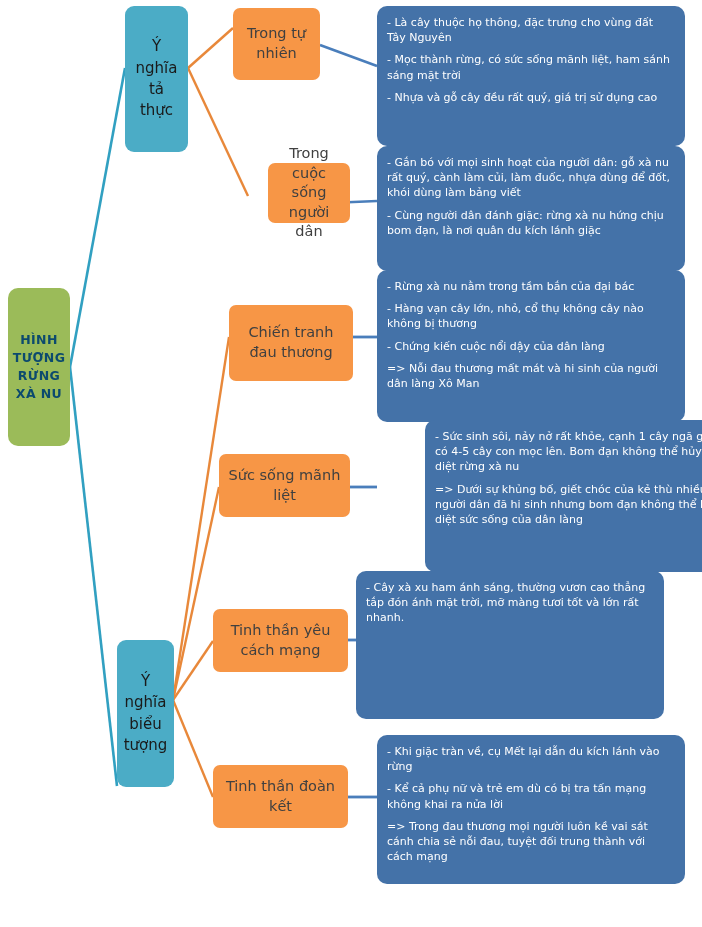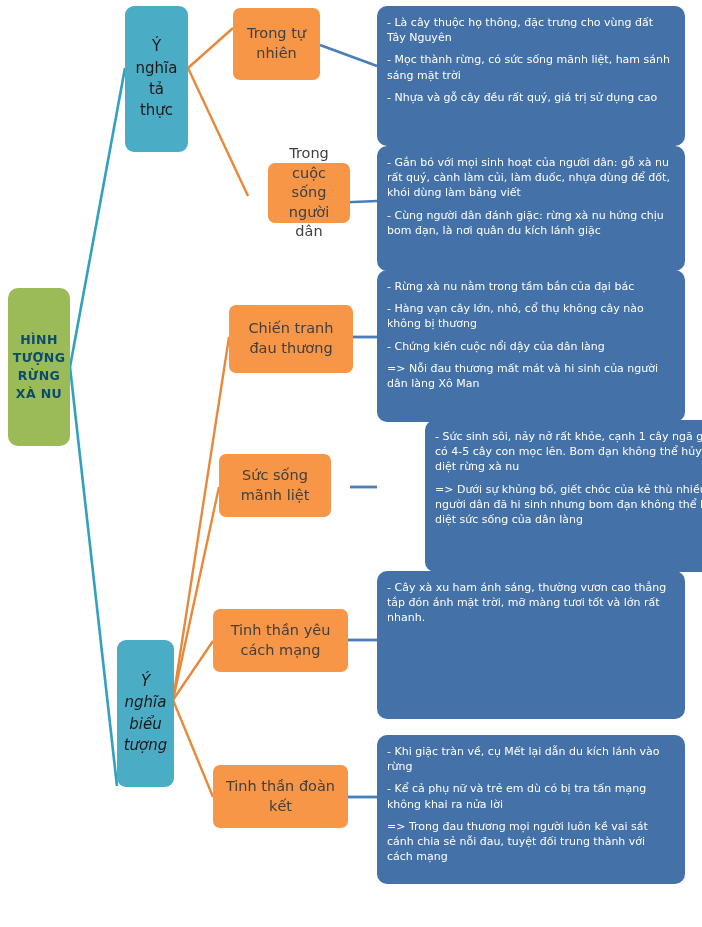--- a/index.html
+++ b/index.html
@@ -107,63 +107,63 @@
   </svg>
 
   <div class="node node-root" style="left:8px; top:288px; width:62px; height:158px;">
     <span class="inner">HÌNH TƯỢNG RỪNG XÀ NU</span>
   </div>
 
   <div class="node node-branch" style="left:125px; top:6px; width:63px; height:146px;">
     <span class="inner">Ý nghĩa tả thực</span>
   </div>
 
-  <div class="node node-branch" style="left:117px; top:640px; width:57px; height:147px;font-style:italic;">
+  <div class="node node-branch" style="left:117px; top:640px; width:57px; height:147px;">
     <span class="inner">Ý nghĩa biểu tượng</span>
   </div>
 
   <div class="node node-topic" style="left:233px; top:8px; width:87px; height:72px;">
     <span class="inner">Trong tự nhiên</span>
   </div>
   <div class="node-detail" style="position:absolute; left:377px; top:6px; width:287px; height:122px;">
     <p>- Là cây thuộc họ thông, đặc trưng cho vùng đất Tây Nguyên</p>
     <p>- Mọc thành rừng, có sức sống mãnh liệt, ham sánh sáng mặt trời</p>
     <p>- Nhựa và gỗ cây đều rất quý, giá trị sử dụng cao</p>
   </div>
 
   <div class="node node-topic" style="left:248px; top:163px; width:82px; height:60px;margin-left:20px;">
     <span class="inner">Trong cuộc sống người dân</span>
   </div>
   <div class="node-detail" style="position:absolute; left:377px; top:146px; width:287px; height:107px;">
     <p>- Gắn bó với mọi sinh hoạt của người dân: gỗ xà nu rất quý, cành làm củi, làm đuốc, nhựa dùng để đốt, khói dùng làm bảng viết</p>
     <p>- Cùng người dân đánh giặc: rừng xà nu hứng chịu bom đạn, là nơi quân du kích lánh giặc</p>
   </div>
 
-  <div class="node node-topic" style="left:229px; top:305px; width:124px; height:68px;align-items:center;">
+  <div class="node node-topic" style="left:229px; top:305px; width:124px; height:76px;align-items:center;">
     <span class="inner">Chiến tranh đau thương</span>
   </div>
   <div class="node-detail" style="position:absolute; left:377px; top:270px; width:287px; height:134px;">
     <p>- Rừng xà nu nằm trong tầm bắn của đại bác</p>
     <p>- Hàng vạn cây lớn, nhỏ, cổ thụ không cây nào không bị thương</p>
     <p>- Chứng kiến cuộc nổi dậy của dân làng</p>
     <p>=&gt; Nỗi đau thương mất mát và hi sinh của người dân làng Xô Man</p>
   </div>
 
-  <div class="node node-topic" style="left:219px; top:454px; width:112px; height:63px;">
+  <div class="node node-topic" style="left:219px; top:454px; width:131px; height:63px;">
     <span class="inner">Sức sống mãnh liệt</span>
   </div>
   <div class="node-detail" style="position:absolute; left:377px; top:420px; width:287px; height:134px;margin-left:48px;">
     <p>- Sức sinh sôi, nảy nở rất khỏe, cạnh 1 cây ngã gục có 4-5 cây con mọc lên. Bom đạn không thể hủy diệt rừng xà nu</p>
     <p>=&gt; Dưới sự khủng bố, giết chóc của kẻ thù nhiều người dân đã hi sinh nhưng  bom đạn không thể hủy diệt sức sống của dân làng</p>
   </div>
 
   <div class="node node-topic" style="left:213px; top:609px; width:135px; height:63px;">
     <span class="inner">Tinh thần yêu cách mạng</span>
   </div>
-  <div class="node-detail" style="position:absolute; left:377px; top:571px; width:287px; height:130px;">
+  <div class="node-detail" style="position:absolute; left:356px; top:571px; width:287px; height:130px;">
     <p>- Cây xà xu ham ánh sáng, thường vươn cao thẳng tắp đón ánh mặt trời, mỡ màng tươi tốt và lớn rất nhanh.</p>
   </div>
 
   <div class="node node-topic" style="left:213px; top:765px; width:135px; height:63px;">
     <span class="inner">Tinh thần đoàn kết</span>
   </div>
   <div class="node-detail" style="position:absolute; left:377px; top:735px; width:287px; height:131px;">
     <p>- Khi giặc tràn về, cụ Mết lại dẫn du kích  lánh vào rừng</p>
     <p>- Kể cả phụ nữ và trẻ em dù có bị tra tấn mạng không khai ra nửa lời</p>
     <p>=&gt; Trong đau thương mọi người luôn kề vai sát cánh chia sẻ nỗi đau, tuyệt đối trung thành với cách mạng</p>

